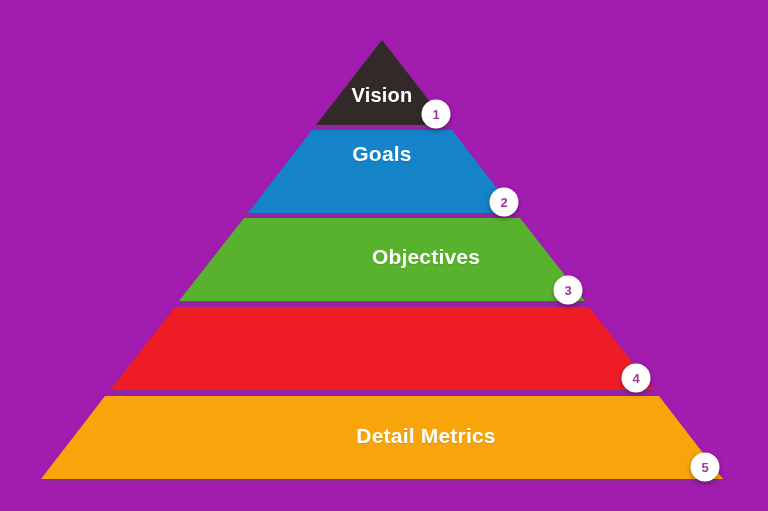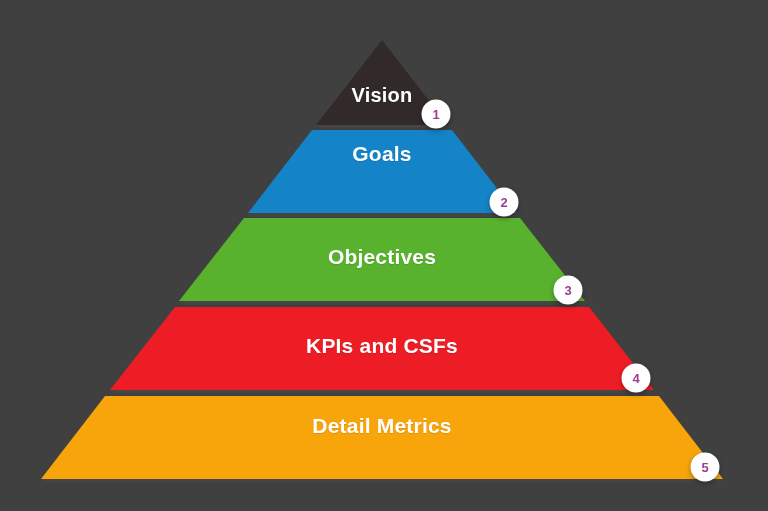--- a/index.html
+++ b/index.html
@@ -5,21 +5,21 @@
   html, body {
     margin: 0;
     padding: 0;
     background: #ffffff;
     font-family: "Liberation Sans", sans-serif;
   }
   .canvas {
     position: relative;
     width: 768px;
     height: 511px;
-    background: #404040;
+    background: #a21caf;
     overflow: hidden;
   }
   .level-wrap {
     position: absolute;
     inset: 0;
     filter: drop-shadow(0 3px 2px rgba(90,90,90,0.28));
   }
   .level-shape {
     position: absolute;
     inset: 0;
@@ -37,23 +37,23 @@
     transform: translate(-50%, -50%);
     color: #ffffff;
     font-weight: bold;
     font-size: 21px;
     letter-spacing: 0.2px;
     white-space: nowrap;
     text-shadow: 0 1px 1px rgba(0,0,0,0.12);
   }
   .label-vision     { top: 95px;  font-size: 20px; }
   .label-goals      { top: 154px; }
-  .label-objectives { top: 257px; }
+  .label-objectives { top: 257px; margin-left: 44px; }
   .label-kpis       { top: 346px; }
-  .label-detail     { top: 426px; }
+  .label-detail     { top: 436px; margin-left: 44px; }
 
   .badge {
     position: absolute;
     width: 29px;
     height: 29px;
     border-radius: 50%;
     background: #ffffff;
     box-shadow: 0 2px 5px rgba(0,0,0,0.35);
     display: flex;
     align-items: center;
@@ -89,21 +89,20 @@
     <div class="level-shape shape-kpis" style="background-color: rgb(238, 28, 37);"></div>
   </div>
 
   <div class="level-wrap">
     <div class="level-shape shape-detail" style="background-color: rgb(248, 165, 12);"></div>
   </div>
 
   <div class="level-label label-vision" style="color: rgb(255, 255, 255);">Vision</div>
   <div class="level-label label-goals" style="color: rgb(255, 255, 255);">Goals</div>
   <div class="level-label label-objectives" style="color: rgb(255, 255, 255);">Objectives</div>
-  <div class="level-label label-kpis" style="color: rgb(255, 255, 255);">KPIs and CSFs</div>
   <div class="level-label label-detail" style="color: rgb(255, 255, 255);">Detail Metrics</div>
 
   <div class="badge badge-1" style="color: rgb(156, 60, 151); background-color: rgb(255, 255, 255);">1</div>
   <div class="badge badge-2" style="color: rgb(156, 60, 151); background-color: rgb(255, 255, 255);">2</div>
   <div class="badge badge-3" style="color: rgb(156, 60, 151); background-color: rgb(255, 255, 255);">3</div>
   <div class="badge badge-4" style="color: rgb(156, 60, 151); background-color: rgb(255, 255, 255);">4</div>
   <div class="badge badge-5" style="color: rgb(156, 60, 151); background-color: rgb(255, 255, 255);">5</div>
 
 </div>
 

